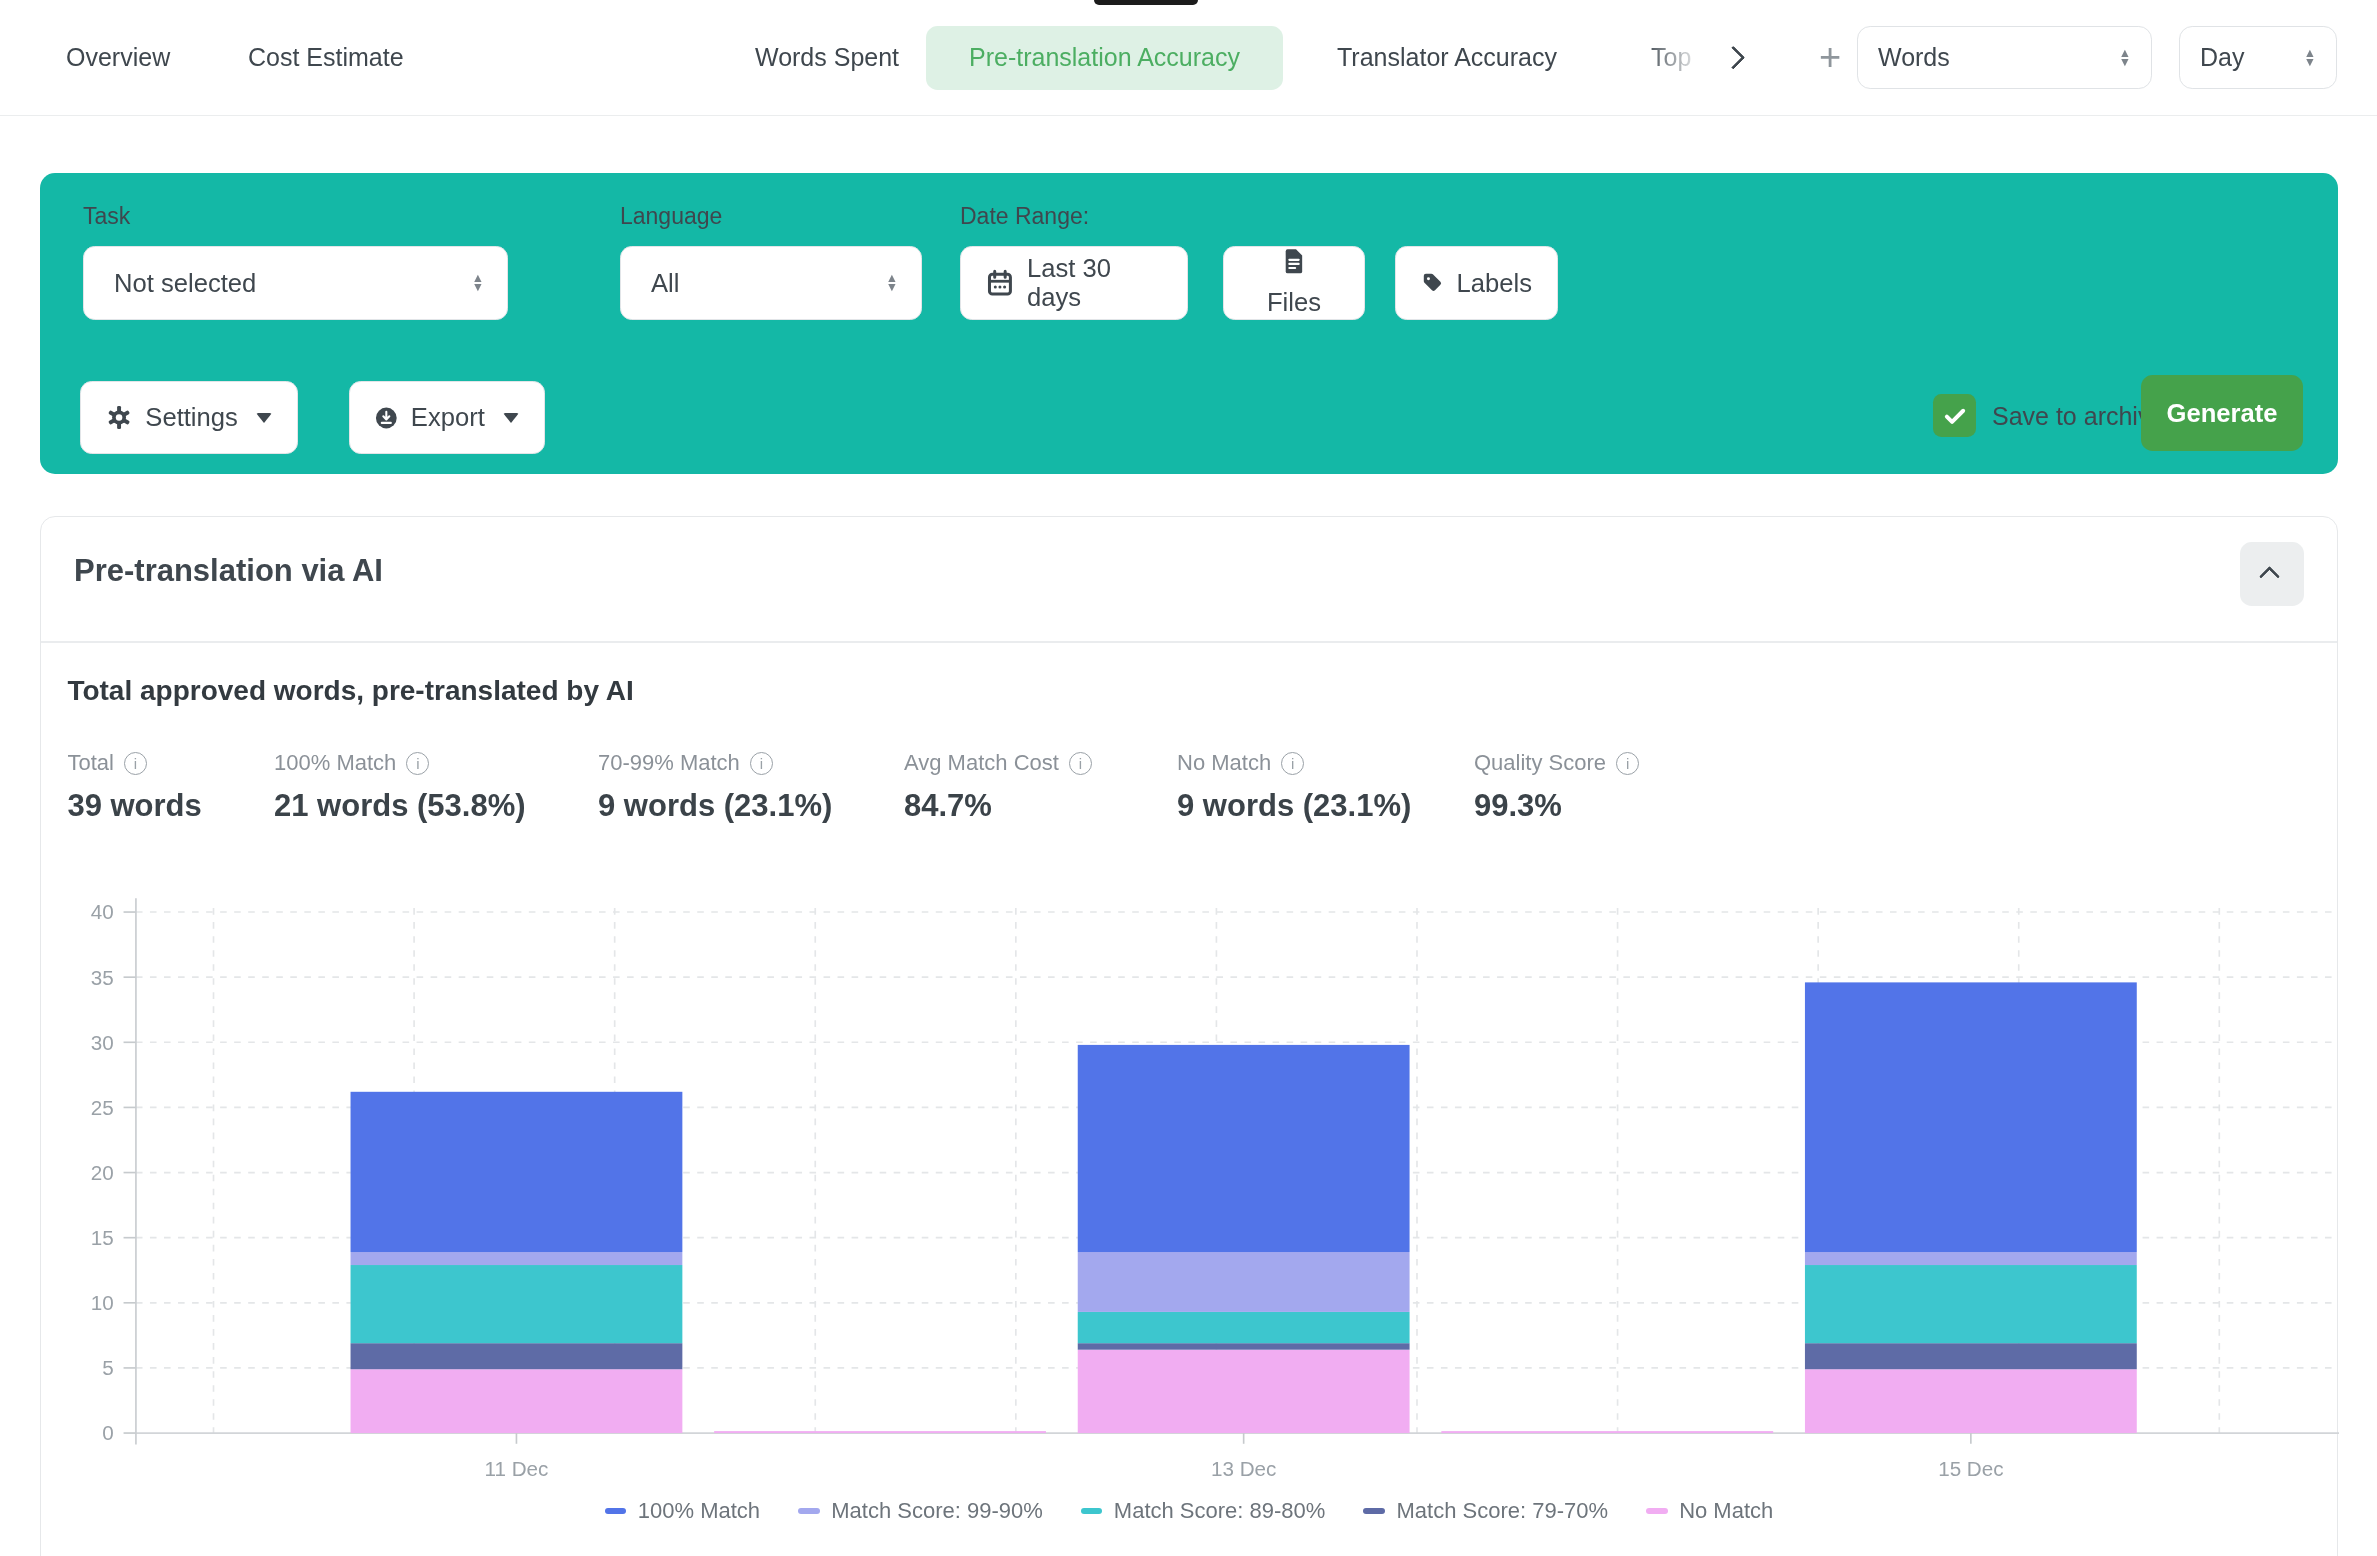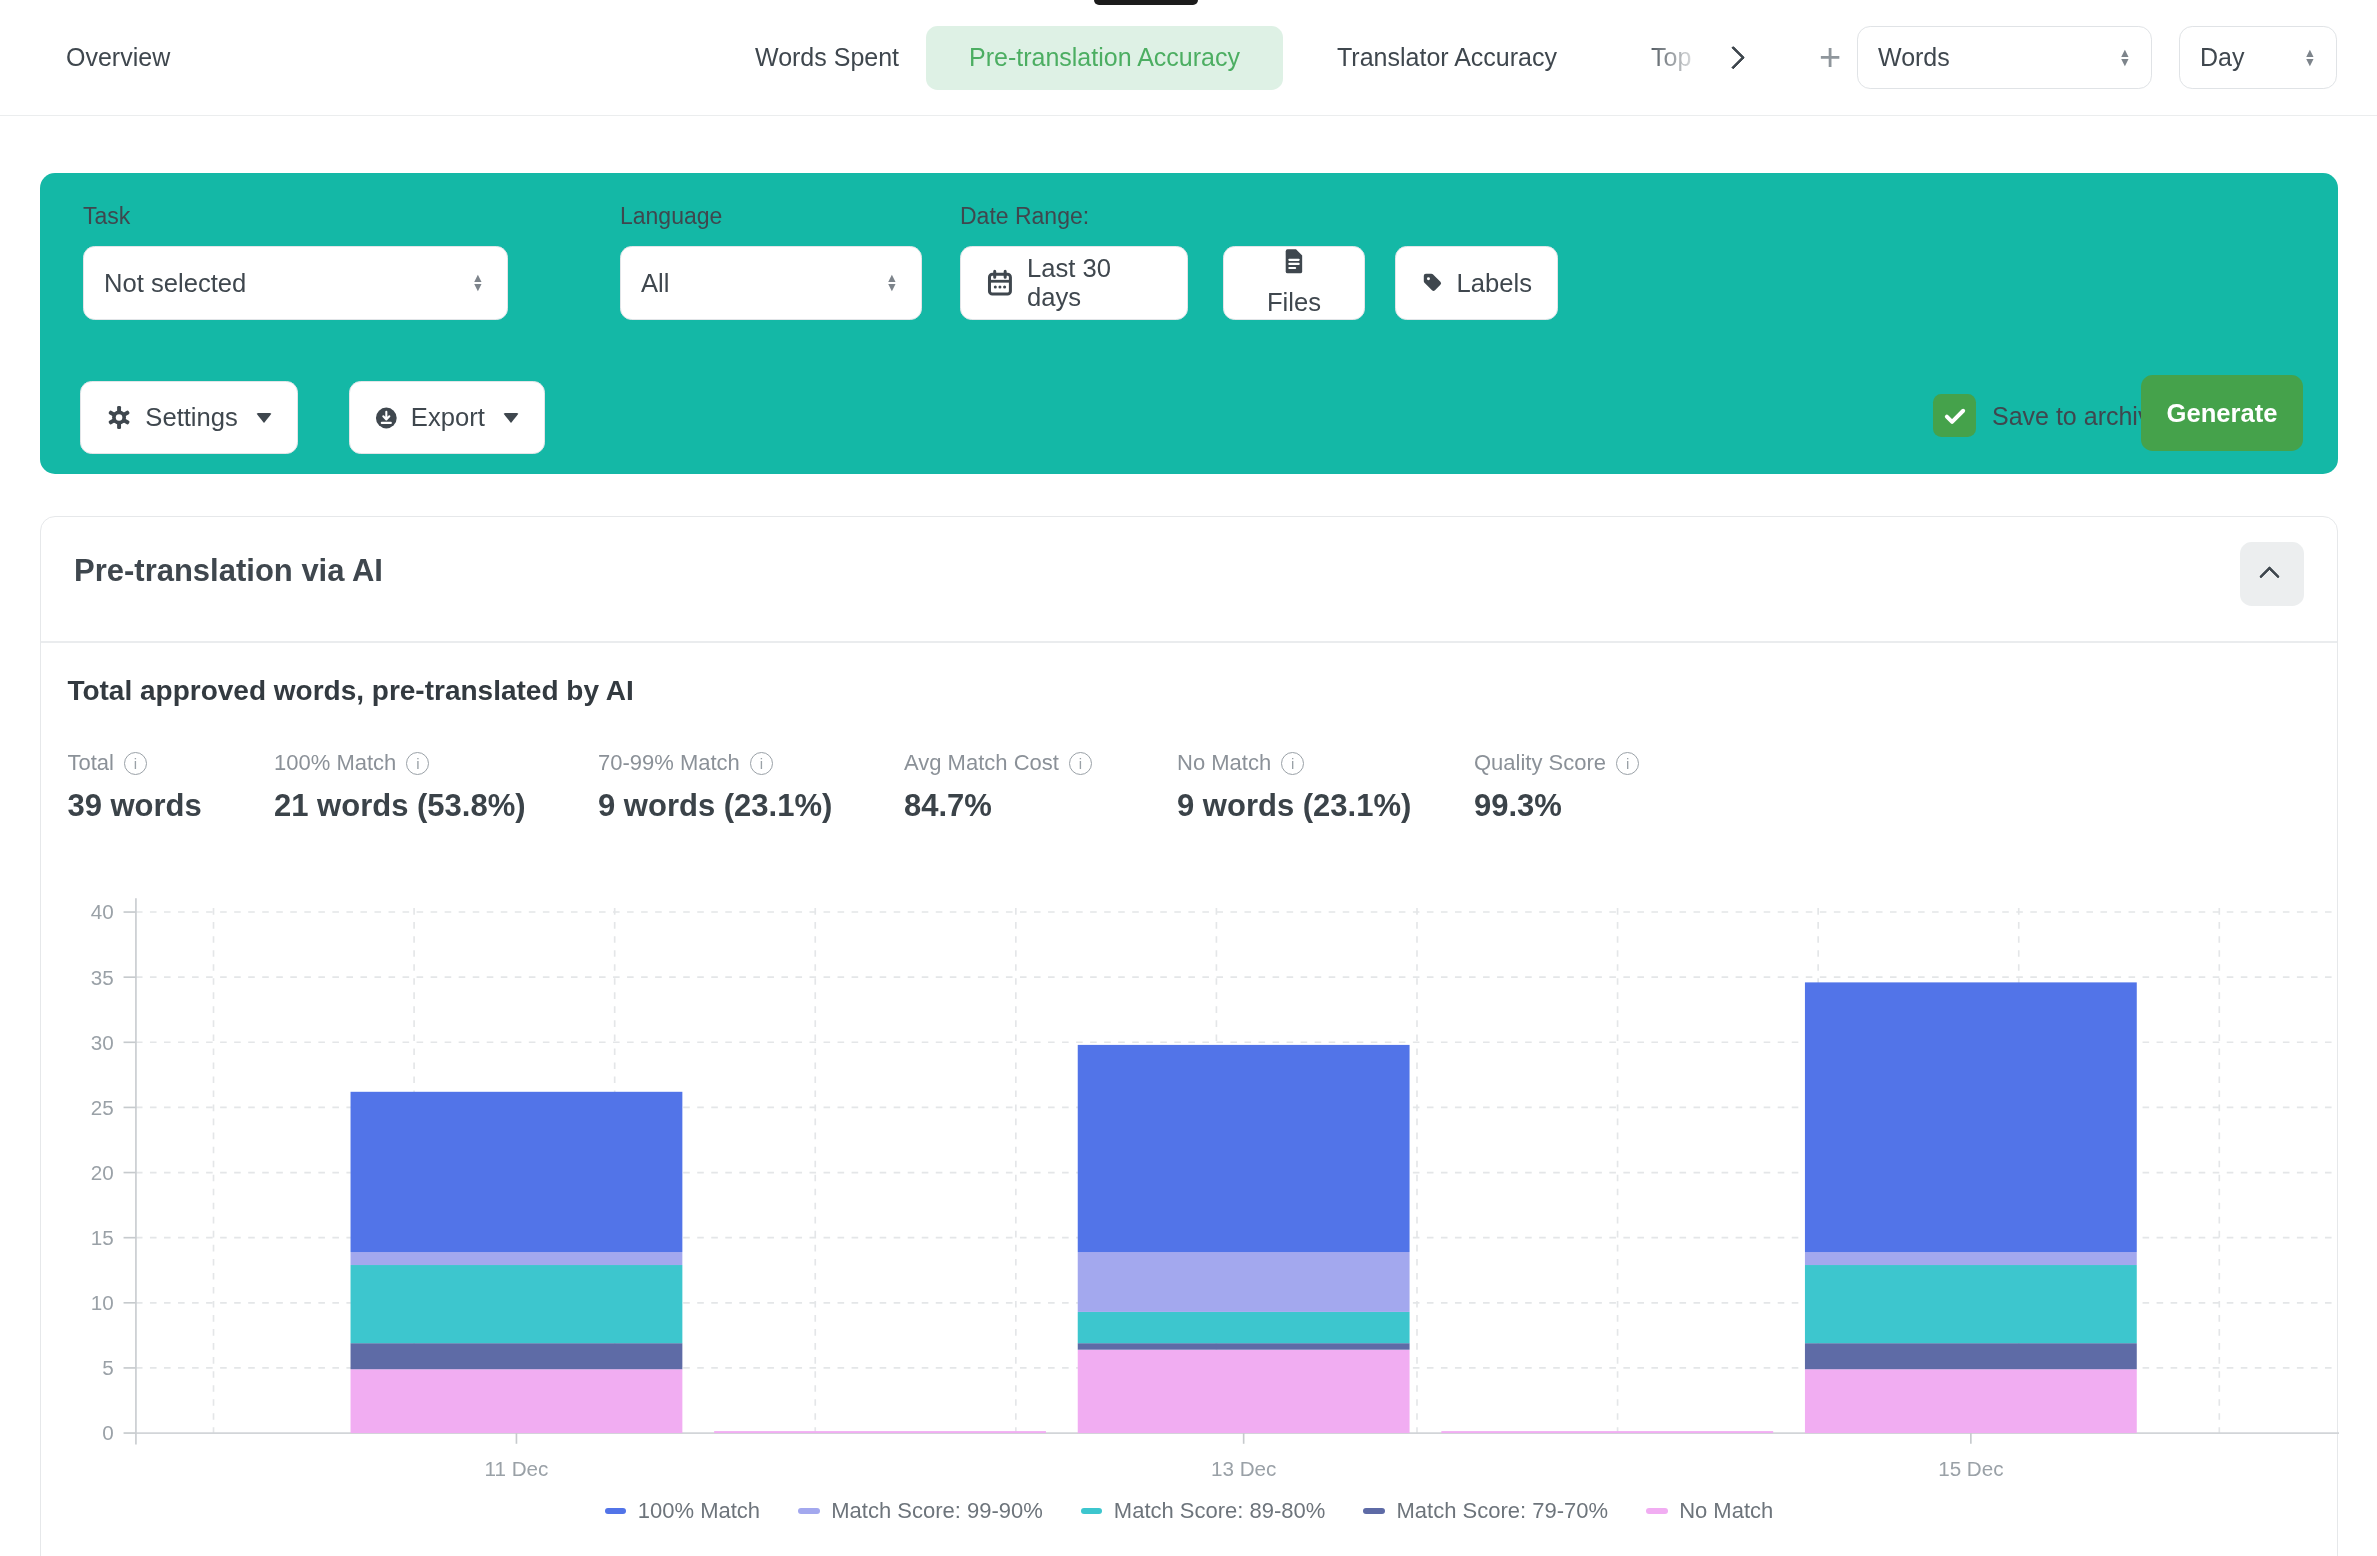--- a/index.html
+++ b/index.html
@@ -28,21 +28,21 @@
                justify-content:space-between; padding:0 20px; font-size:25px; cursor:pointer; }
   .updown { display:flex; flex-direction:column; align-items:center; line-height:9px;
             font-size:12.4px; color:#7d848b; letter-spacing:0; }
 
   
   .filtercard { position:absolute; left:40px; top:173px; width:2298px; height:301px;
                 background:#14b8a6; border-radius:15px; }
   .flabel { position:absolute; font-size:23px; color:#3f474e; }
   .fselect { position:absolute; height:74px; background:#fff; border:1.7px solid #e2e5e8;
              border-radius:11.6px; display:flex; align-items:center; justify-content:space-between;
-             padding:0 23px 0 20px; font-size:25.6px; cursor:pointer; }
+             padding:0 23px 0 30px; font-size:25.6px; cursor:pointer; }
   .fbtn { position:absolute; height:74px; background:#fff; border:1.7px solid #e2e5e8;
           border-radius:11.6px; display:flex; align-items:center; gap:13.2px;
           padding:0 25px; font-size:25.6px; color:#3f474e; cursor:pointer; }
   .caret-down { width:0; height:0; border-left:8.3px solid transparent;
                 border-right:8.3px solid transparent; border-top:10px solid #3f474e;
                 border-radius:2.5px; margin-left:5px; }
   .checkbox { position:absolute; left:1893px; top:221px; width:43px; height:43px;
               background:#45a24b; border-radius:8.3px; display:flex; align-items:center;
               justify-content:center; cursor:pointer; }
   .gen-btn { position:absolute; left:2101px; top:202px; width:162px; height:76px;
@@ -77,20 +77,23 @@
   svg text { font-family:"Liberation Sans", sans-serif; }
 </style>
 </head>
 <body>
 
 <div class="topnav">
   <div class="notch"></div>
 
   <div class="tab" style="left:66px">
       <span>Overview</span>
+    </div>
+  <div class="tab" style="left:248px">
+      <span>Cost Estimate</span>
     </div>
   <div class="tab" style="left:755px">
       <span>Words Spent</span>
     </div>
 
   <div class="tab-pill">
     <span>Pre-translation Accuracy</span>
   </div>
 
   <div class="tab" style="left:1337px">

